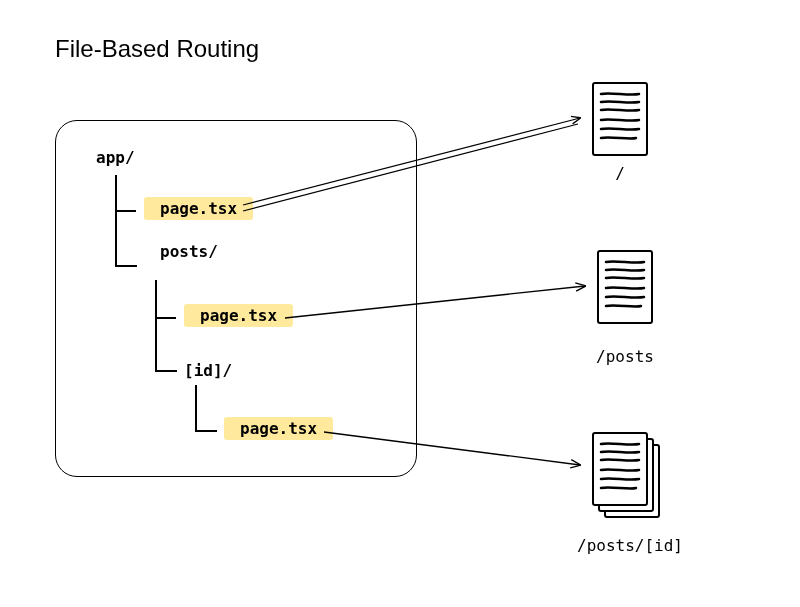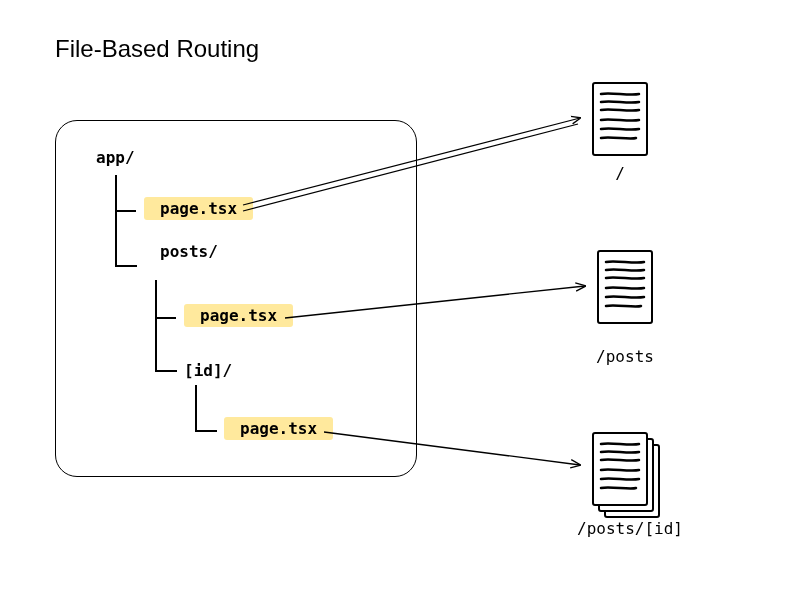--- a/index.html
+++ b/index.html
@@ -148,13 +148,13 @@
     <g stroke="#000" stroke-width="2.5" stroke-linecap="round">
       <path d="M11 14 C20 12, 40 16, 49 14"></path>
       <path d="M11 22 C22 20, 38 24, 49 22"></path>
       <path d="M11 30 C20 28, 40 32, 49 30"></path>
       <path d="M11 40 C20 38, 40 42, 49 40"></path>
       <path d="M11 49 C22 47, 38 51, 49 49"></path>
       <path d="M11 58 C20 56, 40 60, 46 58"></path>
     </g>
   </svg>
 </div>
-<div class="route-label" style="left:560px; top:519px; width:140px;">/posts/[id]</div>
+<div class="route-label" style="left:560px; top:536px; width:140px;">/posts/[id]</div>
 
 </body></html>

